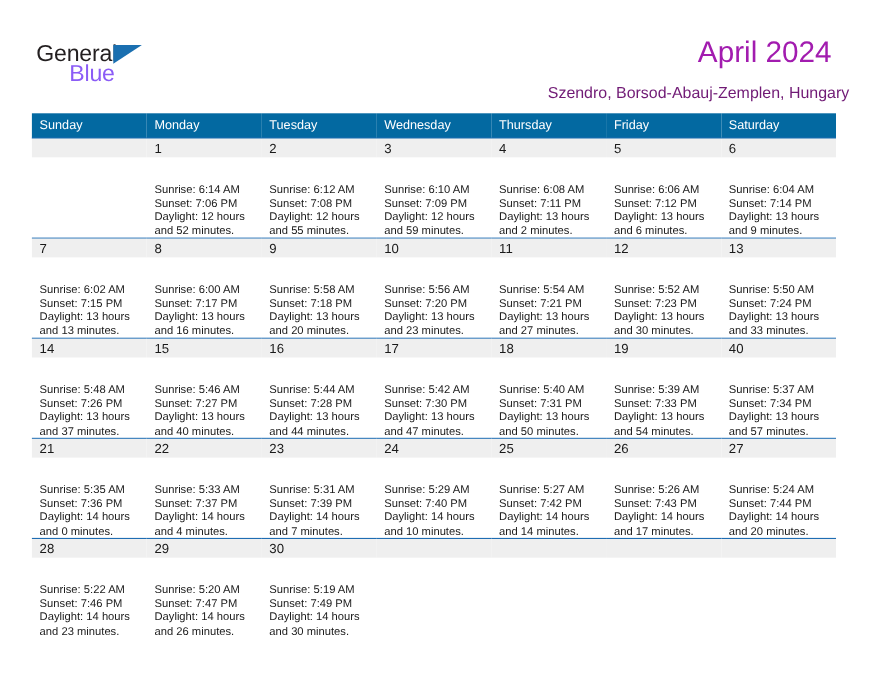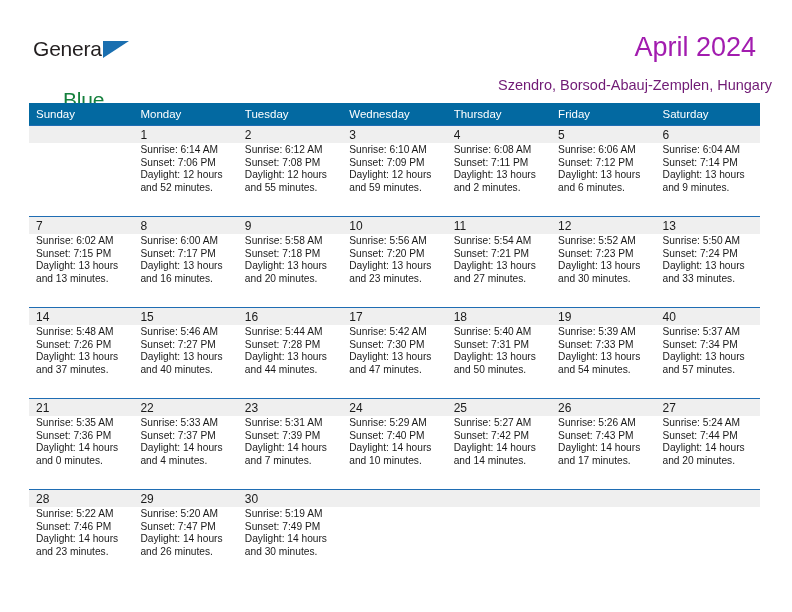--- a/index.html
+++ b/index.html
@@ -55,23 +55,22 @@
     height: 0;
     border-left: 26px solid #1a6fb0;
     border-bottom: 17px solid transparent;
   }
   .logo-blue {
     position: absolute;
     left: 30px;
     top: 19px;
     font-size: 21px;
     letter-spacing: -0.2px;
-    color: #15803d;
+    color: #8b5cf6;
     line-height: 1;
-    margin-top: 32px;
   }
 
   .title {
     position: absolute;
     right: 36px;
     top: 34px;
     font-size: 27px;
     color: #a21caf;
     text-align: right;
     line-height: 1;
@@ -128,24 +127,25 @@
     height: 17px;
     background: #efefef;
     box-sizing: border-box;
     padding: 1px 0 0 7px;
     font-size: 12px;
     color: #1a1a1a;
     line-height: 16px;
   }
 
   .details {
-    padding: 1px 5px 0 7px;
+    padding: 11px 5px 0 7px;
     font-size: 10.2px;
     line-height: 12.6px;
     color: #1a1a1a;
+    margin-top: 13px;
   }
   .details div {
     white-space: nowrap;
   }
 
   .empty .daynum-band {
     background: #efefef;
   }
 </style>
 </head>

